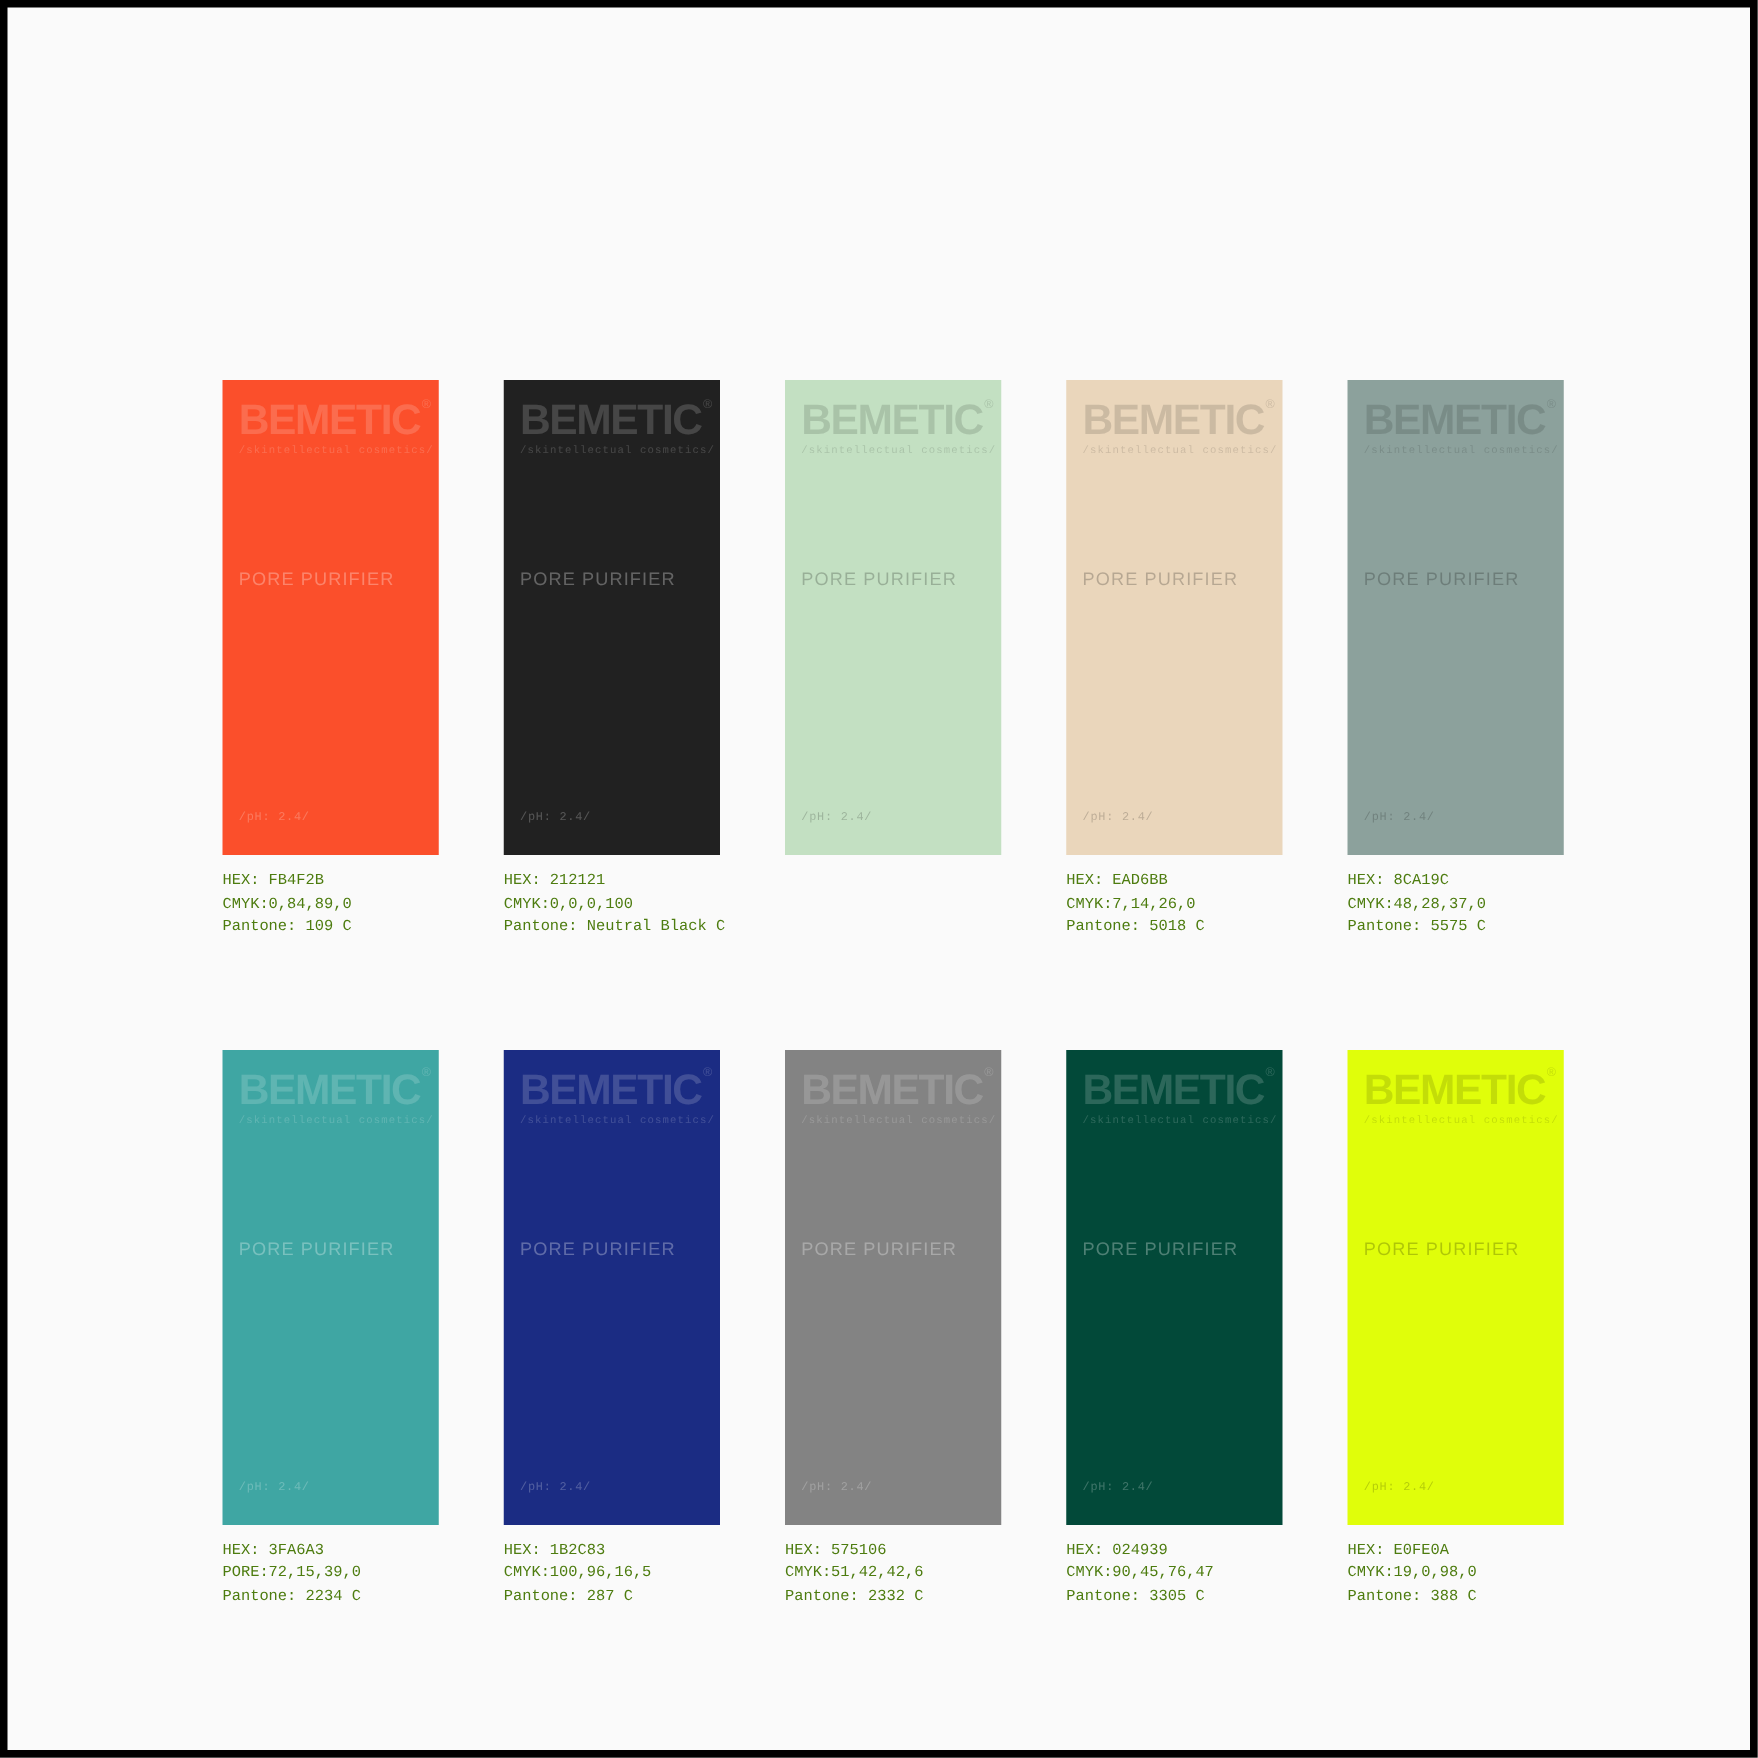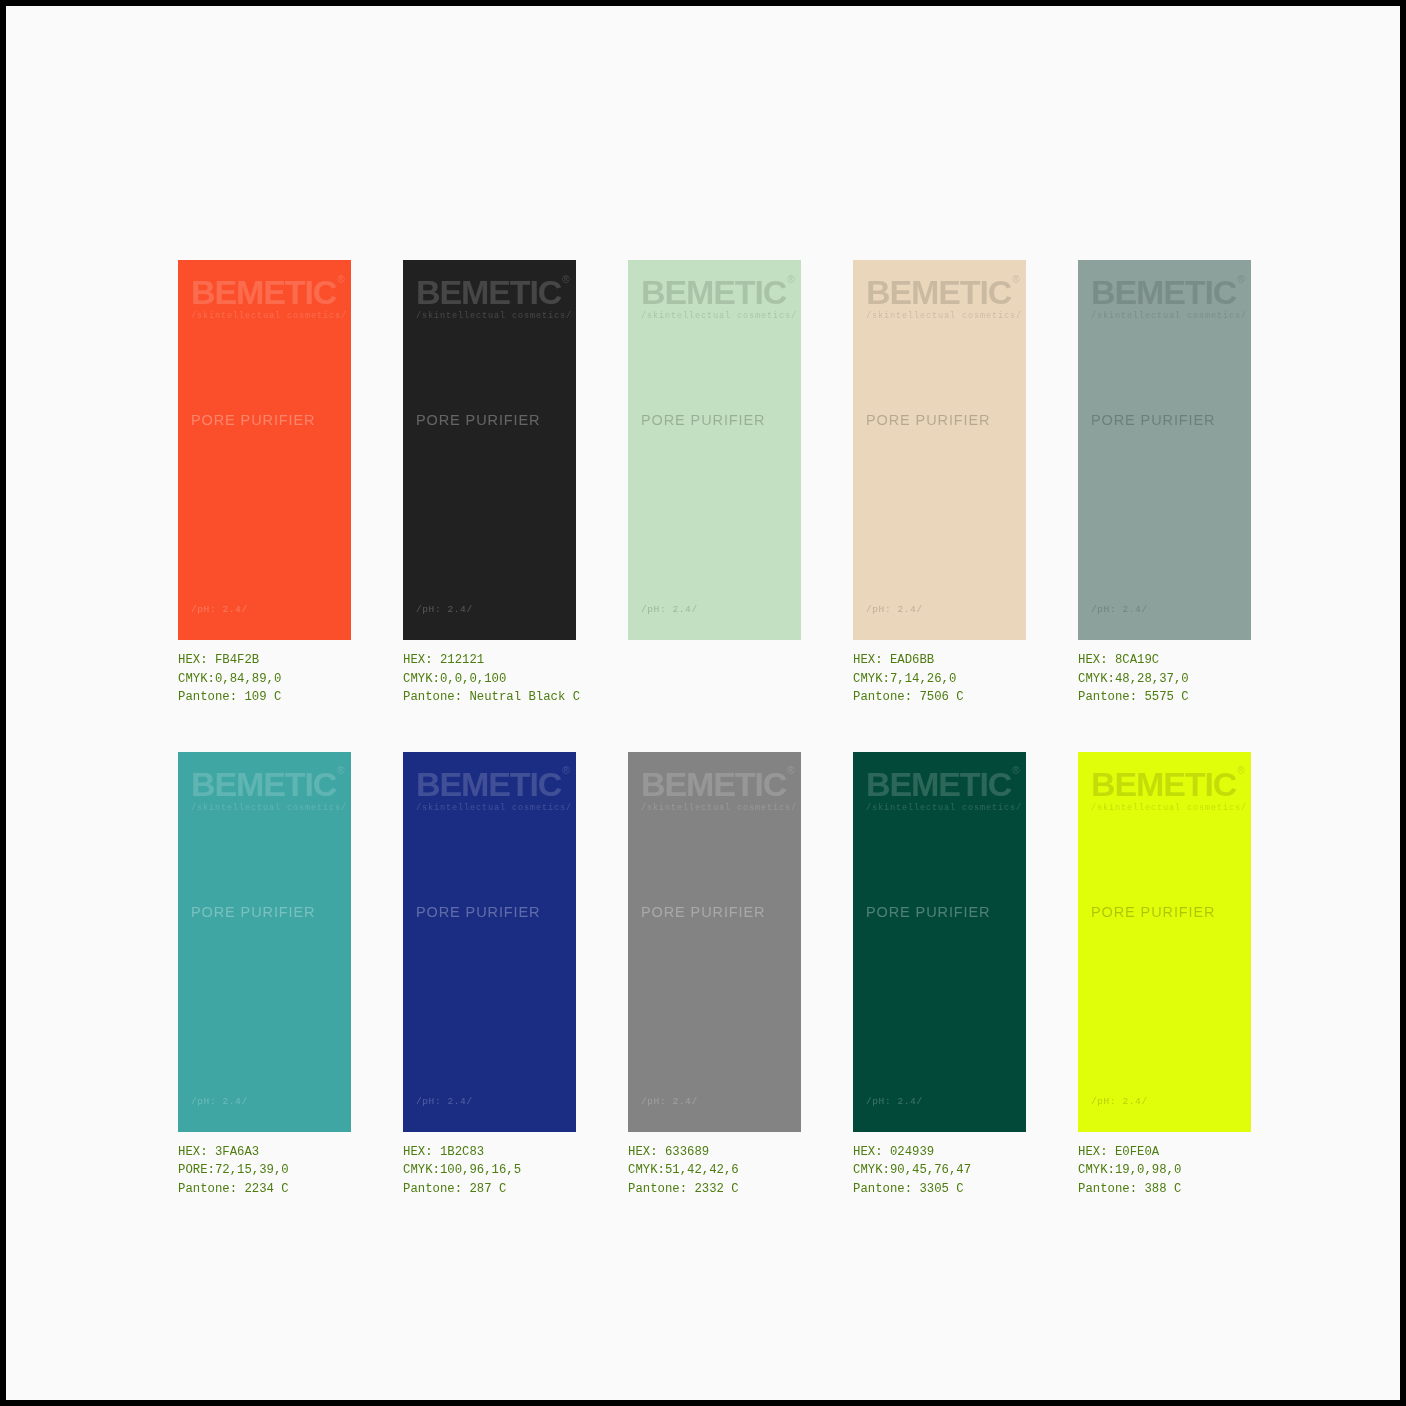--- a/index.html
+++ b/index.html
@@ -23,20 +23,21 @@
     left: 172px;
     top: 254px;
     width: 1076px;
     display: grid;
     grid-template-columns: repeat(5, 173px);
     column-gap: 52px;
     row-gap: 45px;
   }
   .swatch-cell {
     width: 160px;
+    margin-top: 44px;
   }
   .chip {
     position: relative;
     width: 173px;
     height: 380px;
     overflow: hidden;
   }
   .logo-block {
     position: absolute;
     left: 13px;
@@ -151,21 +152,21 @@
       <div class="logo-block" style="color: rgba(0, 0, 0, 0.13);">
         <div class="logo-word"><span>BEMETIC</span><span class="reg">®</span></div>
         <div class="logo-tag">/skintellectual cosmetics/</div>
       </div>
       <div class="product-name" style="color: rgba(0, 0, 0, 0.22);">PORE PURIFIER</div>
       <div class="ph-note" style="color: rgba(0, 0, 0, 0.2);">/pH: 2.4/</div>
     </div>
     <div class="meta">
       <div>HEX: EAD6BB</div>
       <div>CMYK:7,14,26,0</div>
-      <div>Pantone: 7506 C</div>
+      <div>Pantone: 5018 C</div>
     </div>
   </div>
 
   <div class="swatch-cell">
     <div class="chip" style="background: rgb(140, 161, 156);">
       <div class="logo-block" style="color: rgba(0, 0, 0, 0.13);">
         <div class="logo-word"><span>BEMETIC</span><span class="reg">®</span></div>
         <div class="logo-tag">/skintellectual cosmetics/</div>
       </div>
       <div class="product-name" style="color: rgba(0, 0, 0, 0.22);">PORE PURIFIER</div>
@@ -213,21 +214,21 @@
   <div class="swatch-cell">
     <div class="chip" style="background: rgb(131, 131, 131);">
       <div class="logo-block" style="color: rgba(255, 255, 255, 0.17);">
         <div class="logo-word"><span>BEMETIC</span><span class="reg">®</span></div>
         <div class="logo-tag">/skintellectual cosmetics/</div>
       </div>
       <div class="product-name" style="color: rgba(255, 255, 255, 0.3);">PORE PURIFIER</div>
       <div class="ph-note" style="color: rgba(255, 255, 255, 0.24);">/pH: 2.4/</div>
     </div>
     <div class="meta">
-      <div>HEX: 633689</div>
+      <div>HEX: 575106</div>
       <div>CMYK:51,42,42,6</div>
       <div>Pantone: 2332 C</div>
     </div>
   </div>
 
   <div class="swatch-cell">
     <div class="chip" style="background: rgb(2, 73, 57);">
       <div class="logo-block" style="color: rgba(255, 255, 255, 0.17);">
         <div class="logo-word"><span>BEMETIC</span><span class="reg">®</span></div>
         <div class="logo-tag">/skintellectual cosmetics/</div>

